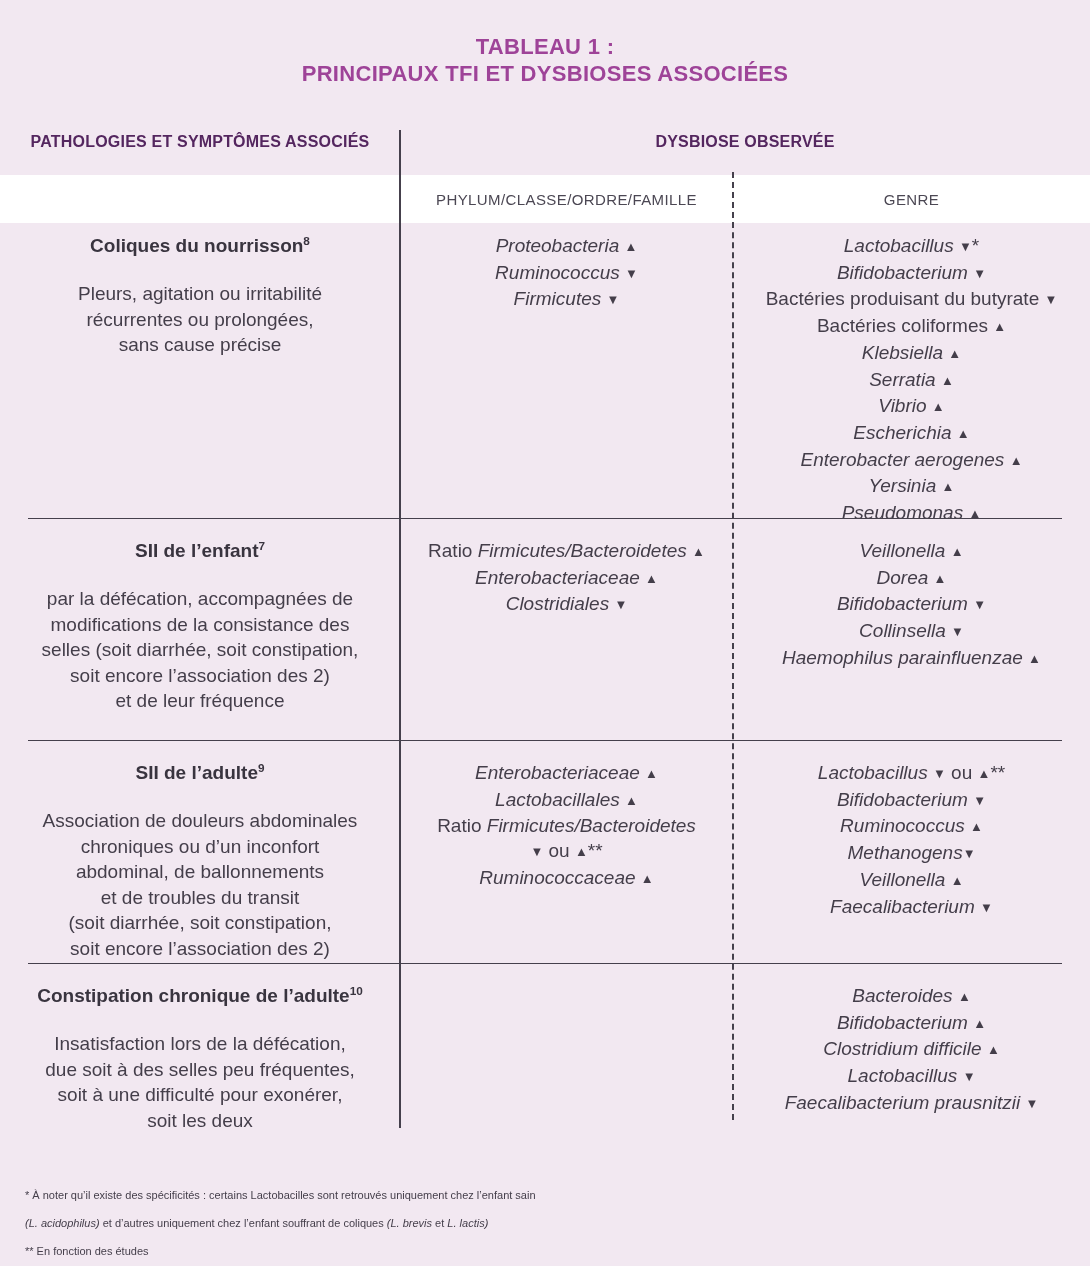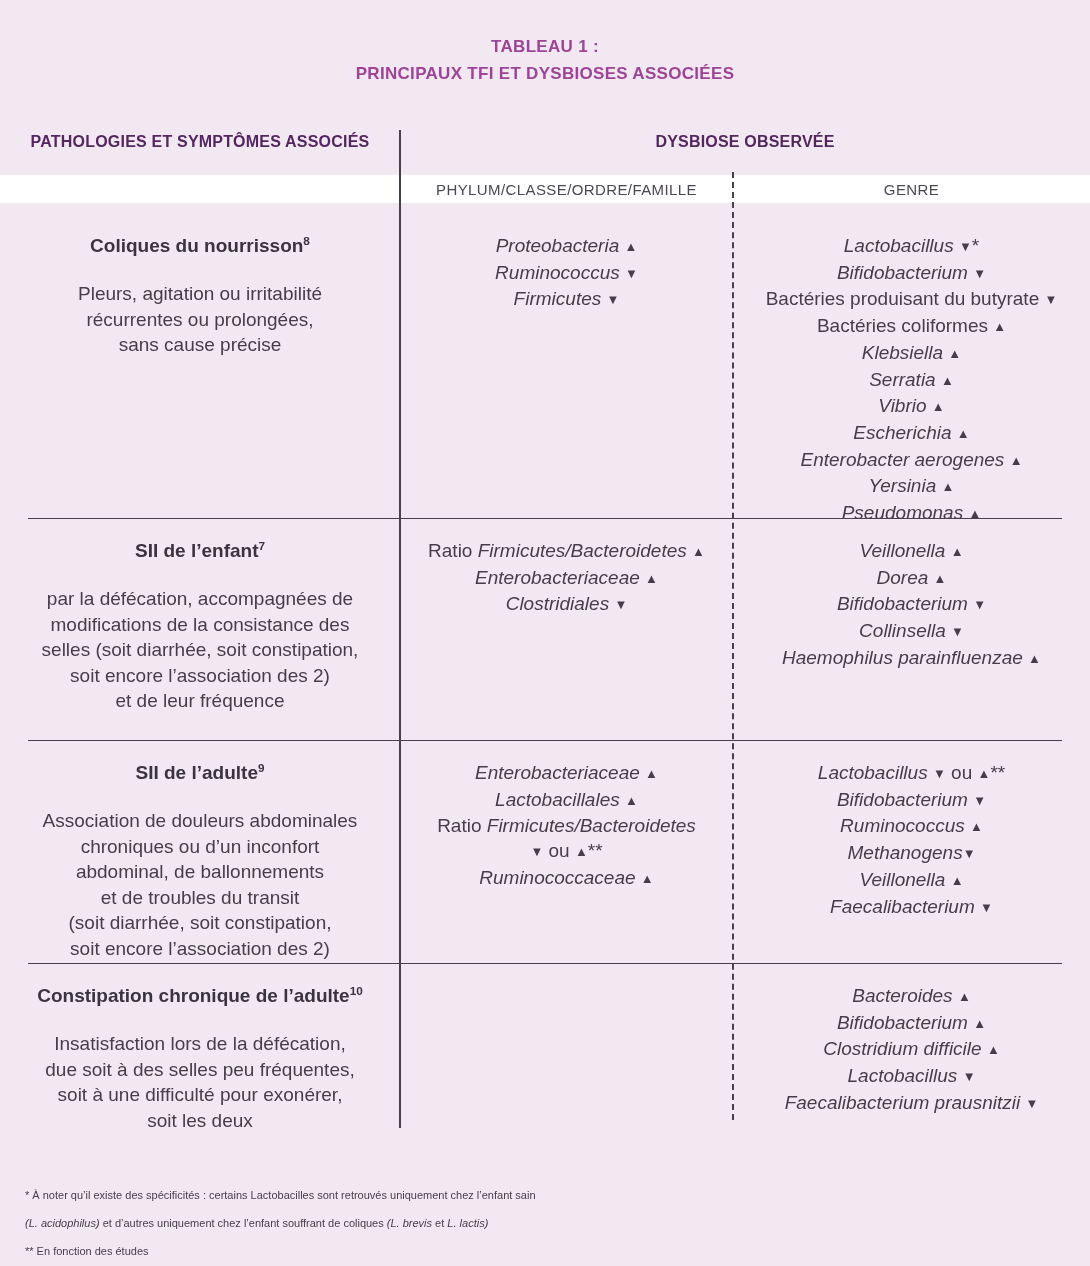--- a/index.html
+++ b/index.html
@@ -8,26 +8,26 @@
   }
   *{margin:0;padding:0;box-sizing:border-box;}
   html,body{background:#fff;}
   .page{
     position:relative;width:1090px;height:1266px;background:var(--bg);
     font-family:"Liberation Sans","DejaVu Sans",sans-serif;color:var(--text);
     overflow:hidden;
   }
   
   .table-title{position:absolute;top:33px;left:0;width:100%;text-align:center;
-    font-weight:bold;font-size:17px;line-height:27px;color:var(--accent);letter-spacing:.3px;}
+    font-weight:bold;font-size:22px;line-height:27px;color:var(--accent);letter-spacing:.3px;}
   
   .col-headers{position:absolute;top:133px;left:0;width:100%;display:grid;grid-template-columns:400px 690px;}
   .col-headers .ch{text-align:center;font-weight:bold;font-size:16px;color:var(--header);letter-spacing:.2px;}
   
-  .subheader-band{position:absolute;top:175px;left:0;width:100%;height:28px;background:var(--band);
+  .subheader-band{position:absolute;top:175px;left:0;width:100%;height:48px;background:var(--band);
     display:grid;grid-template-columns:400px 333px 357px;align-items:center;}
   .subheader-band .sh{text-align:center;font-size:15px;color:#4b4753;letter-spacing:.4px;}
   
   .table-body{position:absolute;top:213px;left:0;width:100%;}
   .trow{display:grid;grid-template-columns:400px 333px 357px;position:relative;}
   .trow:nth-child(1){height:305px;}
   .trow:nth-child(2){height:222px;}
   .trow:nth-child(3){height:223px;}
   .trow:nth-child(4){height:167px;}
   .trow + .trow::before{content:"";position:absolute;top:0;left:28px;right:28px;

